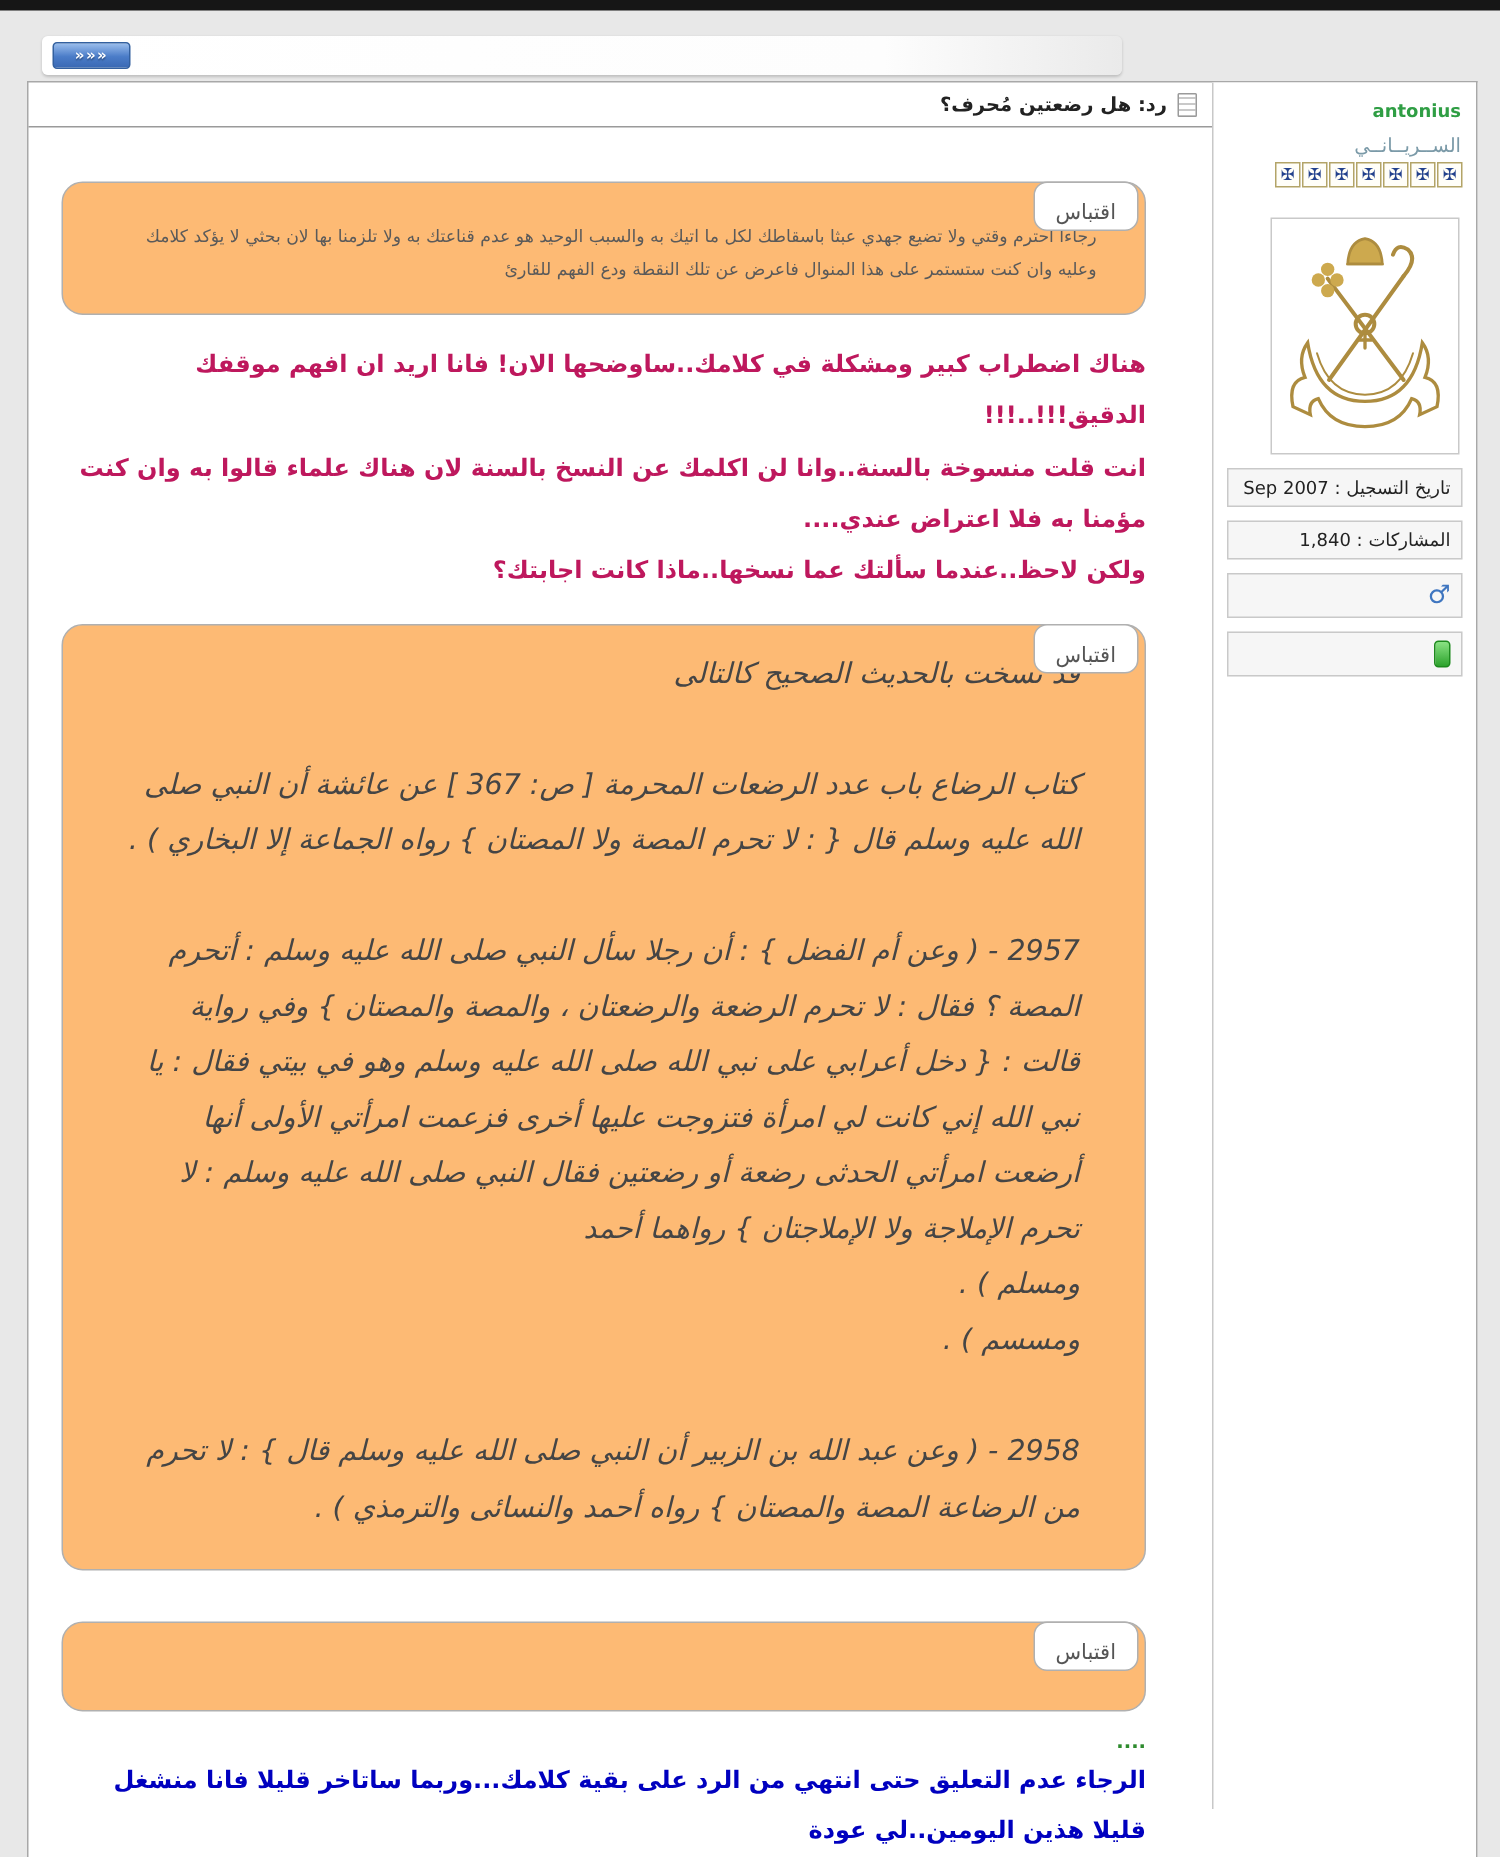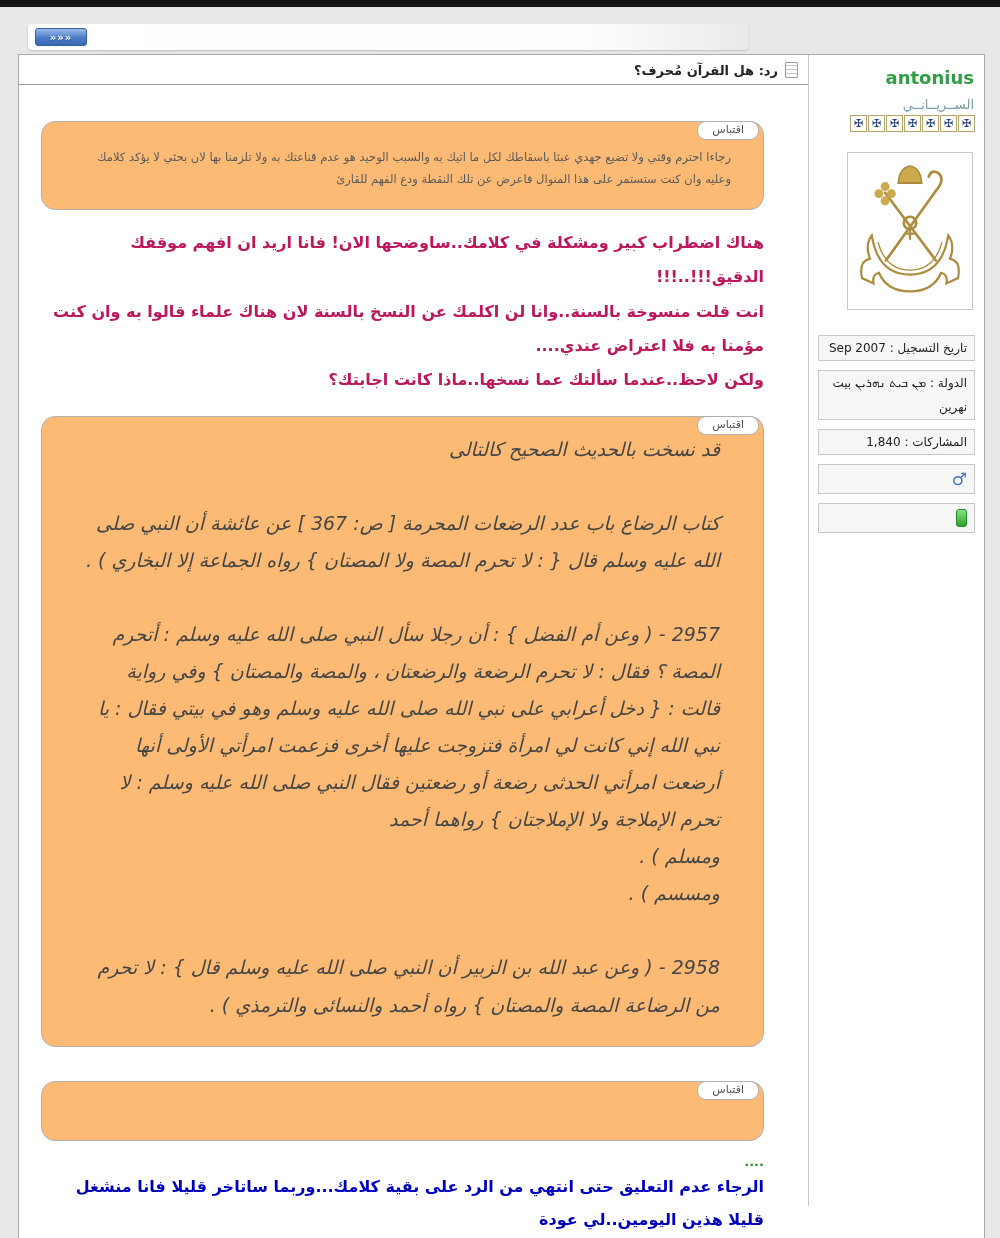--- a/index.html
+++ b/index.html
@@ -44,22 +44,22 @@
   .title-row{display:flex;align-items:center;gap:7px;padding:7px 10px 6px;
     border-bottom:1px solid #9a9a9a;}
   .doc-icon{width:11px;height:14px;border:1px solid #9a9a9a;border-radius:1px;flex:0 0 auto;
     background:repeating-linear-gradient(#fff 0 2px,#c9c9c9 2px 3px,#fff 3px 4px);}
   .title-row h1{margin:0;font-size:13px;font-weight:bold;color:#222;}
   .post-body{padding:18px 44px 0 22px;}
   
   .quote-wrap{position:relative;margin-top:18px;}
   .quote-tab{
     position:absolute;top:0;right:5px;z-index:1;background:#fff;
-    border:1px solid #b0b0b0;border-radius:9px;padding:1px 14px 3px;
-    font-size:11px;color:#555;margin-left:47px;
+    border:1px solid #b0b0b0;border-radius:9px;padding:12px 14px 3px;
+    font-size:14px;color:#555;margin-left:47px;
   }
   .quote-box{
     margin-top:10px;border:1px solid #b0b0b0;border-radius:14px;background:#fdba74;
     padding:24px 32px 18px;font-size:11.5px;color:#5a5a5a;line-height:1.95;
     white-space:pre-line;text-align:right;
   }
   .quote-box.large{font-size:19px;color:#454545;line-height:1.95;padding:14px 43px 22px;font-style:italic;}
   .quote-box.empty{min-height:30px;padding:14px 26px;}
   
   .green-comment{
@@ -68,32 +68,32 @@
   }
   .green-comment.second{margin-top:44px;}
   .dots-line{margin:14px 0 0;color:#2e8b2e;font-weight:bold;font-size:13px;line-height:1;}
   .blue-comment{
     margin:2px 0 0;color:#0000bf;font-weight:bold;font-size:16px;
     line-height:2.1;white-space:pre-line;text-align:right;
   }
   
   .sidebar{width:176px;flex:0 0 176px;border-left:1px solid #c8c8c8;
     direction:rtl;text-align:right;padding:10px 9px 0;box-sizing:border-box;background:#fff;}
-  .username{display:block;font-size:18px;font-weight:bold;color:#2f9e44;
+  .username{display:block;font-size:12px;font-weight:bold;color:#2f9e44;
     text-decoration:none;margin:2px 1px 0;}
   .user-title{font-size:13px;color:#7b9aa8;margin:9px 1px 0;}
   .badges{display:flex;gap:1px;margin:3px 0 0;}
   .badge{width:15px;height:15px;border:1px solid #b3a468;background:#fffef8;
     color:#23418c;font-size:11px;line-height:15px;display:flex;
     align-items:center;justify-content:center;}
   .avatar-box{width:124px;height:156px;border:1px solid #c9c9c9;background:#fff;
     margin:20px 2px 0 auto;display:flex;align-items:center;justify-content:center;cursor:pointer;}
   .info-row{margin-top:9px;background:#f6f6f6;border:1px solid #c9c9c9;
     min-height:24px;line-height:24px;padding:0 7px;font-size:12px;color:#222;}
-  .info-row.first{margin-top:25px;}
+  .info-row.first{margin-top:9px;}
   .info-row.tall{height:28px;line-height:28px;display:flex;align-items:center;}
   .gender-icon{color:#3f76c0;font-size:17px;font-weight:bold;line-height:1;}
   .online-pill{width:9px;height:16px;border:1px solid #1d8a1d;border-radius:3px;
     background:linear-gradient(#8ae283,#2da32d);}
 </style>
 </head>
 <body>
 
 <div class="top-strip"></div>
 
@@ -103,21 +103,21 @@
 
 <div class="panel">
 
 
   <div class="main-row">
 
     <div class="content">
 
       <div class="title-row">
         <span class="doc-icon"></span>
-        <h1>رد: هل القرآن مُحرف؟</h1>
+        <h1>رد: هل رضعتين مُحرف؟</h1>
       </div>
 
       <div class="post-body">
 
         <div class="quote-wrap">
           <span class="quote-tab">اقتباس</span>
           <div class="quote-box">رجاءا احترم وقتي ولا تضيع جهدي عبثا باسقاطك لكل ما اتيك به والسبب الوحيد هو عدم قناعتك به ولا تلزمنا بها لان بحثي لا يؤكد كلامك وعليه وان كنت ستستمر على هذا المنوال فاعرض عن تلك النقطة ودع الفهم للقارئ</div>
         </div>
 
         <div class="green-comment">هناك اضطراب كبير ومشكلة في كلامك..ساوضحها الان! فانا اريد ان افهم موقفك الدقيق!!!..!!!
@@ -183,21 +183,20 @@
             <circle cx="63" cy="70" r="7"></circle>
             <path d="M63 77 l0 11 m-5 -6 l10 0" stroke-width="2.5"></path>
             <path d="M20 84 q7 44 43 44 q36 0 43 -44 q8 11 2 26 q13 3 9 22 l-13 6 q2 -10 -6 -12 q-9 21 -35 21 q-26 0 -35 -21 q-8 2 -6 12 l-13 -6 q-4 -19 9 -22 q-6 -15 2 -26 z" stroke-width="2.5"></path>
             <path d="M27 92 q9 31 36 31 q27 0 36 -31" stroke-width="1.5"></path>
           </g>
         </svg>
       </div>
 
       <div class="info-row first">تاريخ التسجيل : Sep 2007</div>
 
-      <div class="info-row">الدولة : ܡܢ ܒܝܬ ܢܗܪܝܢ بيت نهرين</div>
 
       <div class="info-row">المشاركات : 1,840</div>
 
       <div class="info-row tall">
         <span class="gender-icon">♂</span>
       </div>
 
       <div class="info-row tall">
         <span class="online-pill"></span>
       </div>

